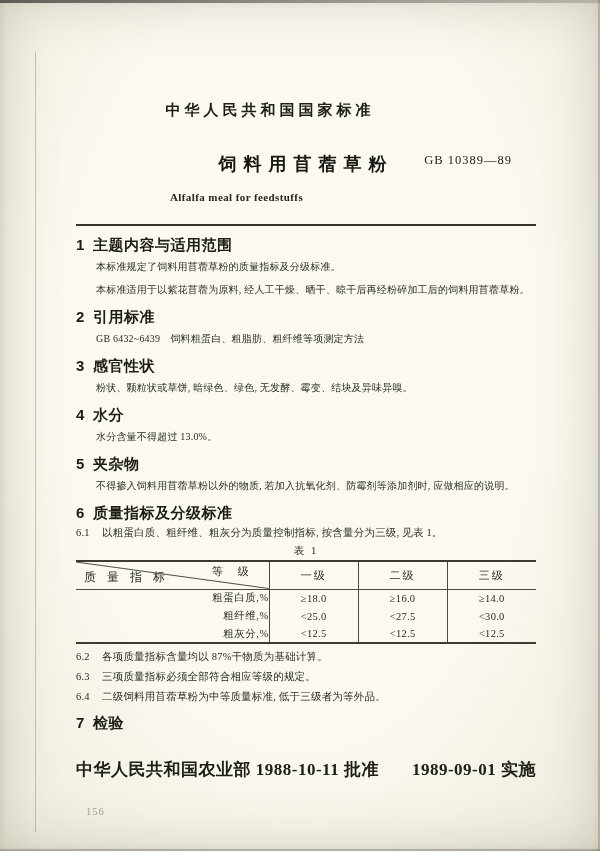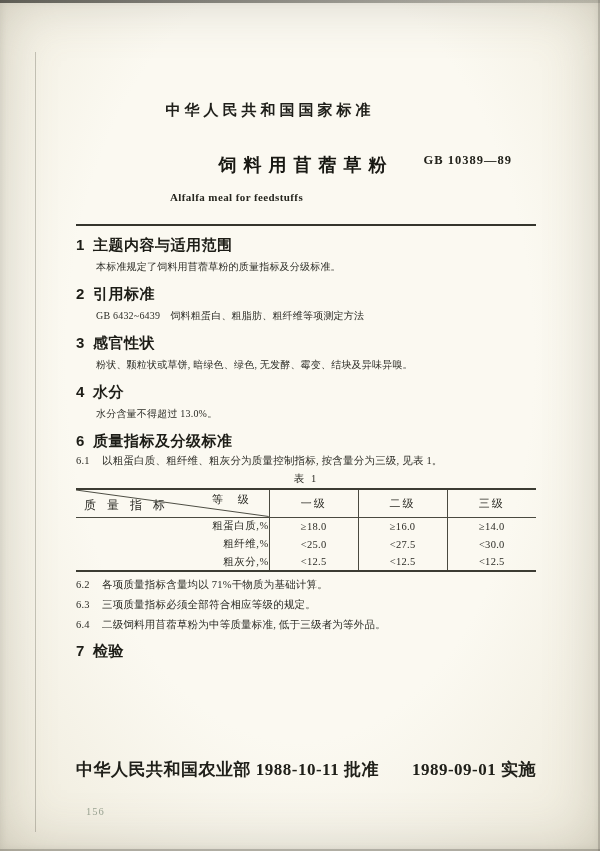--- a/index.html
+++ b/index.html
@@ -19,23 +19,23 @@
   .edge-right { position:absolute; top:0; right:0; width:2px; height:100%; background:rgba(105,103,92,0.30); }
   .scanline-left { position:absolute; left:35px; top:52px; height:780px; width:1px; background:rgba(115,112,100,0.38); }
 
   .content { position:absolute; left:76px; top:100px; width:460px; }
 
   .org-title { position:relative; left:-36px; text-align:center;
     font-family:"Liberation Sans", sans-serif; font-weight:bold;
     font-size:15px; line-height:20px; letter-spacing:4px; color:#1f1f1a; }
 
   .title-row { position:relative; margin-top:32px; height:26px; }
-  .doc-title { text-align:center; font-family:Liberation Serif, serif; font-weight:bold;
+  .doc-title { text-align:center; font-family:Liberation Mono, monospace; font-weight:bold;
     font-size:18px; line-height:26px; letter-spacing:7px; color:#181813; }
-  .std-number { position:absolute; right:24px; top:1px; font-size:12.5px; font-weight:bold;
+  .std-number { position:absolute; right:24px; top:1px; font-size:12.5px; font-weight:normal;
     letter-spacing:1px; color:#23231c; }
 
   .en-subtitle { margin-top:12px; margin-left:94px; font-size:11px; line-height:15px;
     font-weight:bold; letter-spacing:0.4px; color:#26261f; }
 
   .rule { margin-top:19px; border-top:2.5px solid #35352d; }
 
   .section { margin-top:11px; }
   .sec-h { font-family:"Liberation Sans", sans-serif; font-weight:bold; font-size:15px;
     line-height:15px; color:#1d1d17; letter-spacing:0.5px; }
@@ -89,20 +89,21 @@
 
     <div class="en-subtitle">Alfalfa meal for feedstuffs</div>
 
     <div class="rule"></div>
 
     <div class="section">
       <div class="sec-h">
         <span class="sec-num">1</span><span>主题内容与适用范围</span>
       </div>
       <p class="para">本标准规定了饲料用苜蓿草粉的质量指标及分级标准。</p>
+      <p class="para">本标准适用于以紫花苜蓿为原料, 经人工干燥、晒干、晾干后再经粉碎加工后的饲料用苜蓿草粉。</p>
     </div>
 
     <div class="section">
       <div class="sec-h">
         <span class="sec-num">2</span><span>引用标准</span>
       </div>
       <p class="para">GB 6432~6439　饲料粗蛋白、粗脂肪、粗纤维等项测定方法</p>
     </div>
 
     <div class="section">
@@ -112,20 +113,26 @@
       <p class="para">粉状、颗粒状或草饼, 暗绿色、绿色, 无发酵、霉变、结块及异味异嗅。</p>
     </div>
 
     <div class="section">
       <div class="sec-h">
         <span class="sec-num">4</span><span>水分</span>
       </div>
       <p class="para">水分含量不得超过 13.0%。</p>
     </div>
 
+    <div class="section">
+      <div class="sec-h">
+        <span class="sec-num">5</span><span>夹杂物</span>
+      </div>
+      <p class="para">不得掺入饲料用苜蓿草粉以外的物质, 若加入抗氧化剂、防霉剂等添加剂时, 应做相应的说明。</p>
+    </div>
 
     <div class="section">
       <div class="sec-h">
         <span class="sec-num">6</span><span>质量指标及分级标准</span>
       </div>
 
       <p class="sub">
         <span class="sub-num">6.1</span><span>以粗蛋白质、粗纤维、粗灰分为质量控制指标, 按含量分为三级, 见表 1。</span>
       </p>
 
@@ -168,21 +175,21 @@
           <tr>
             <td class="lbl">粗灰分,%</td>
             <td>&lt;12.5</td>
             <td>&lt;12.5</td>
             <td>&lt;12.5</td>
           </tr>
         </tbody>
       </table>
 
       <p class="sub">
-        <span class="sub-num">6.2</span><span>各项质量指标含量均以 71%干物质为基础计算。</span>
+        <span class="sub-num">6.2</span><span>各项质量指标含量均以 87%干物质为基础计算。</span>
       </p>
       <p class="sub">
         <span class="sub-num">6.3</span><span>三项质量指标必须全部符合相应等级的规定。</span>
       </p>
       <p class="sub">
         <span class="sub-num">6.4</span><span>二级饲料用苜蓿草粉为中等质量标准, 低于三级者为等外品。</span>
       </p>
     </div>
 
     <div class="section">

